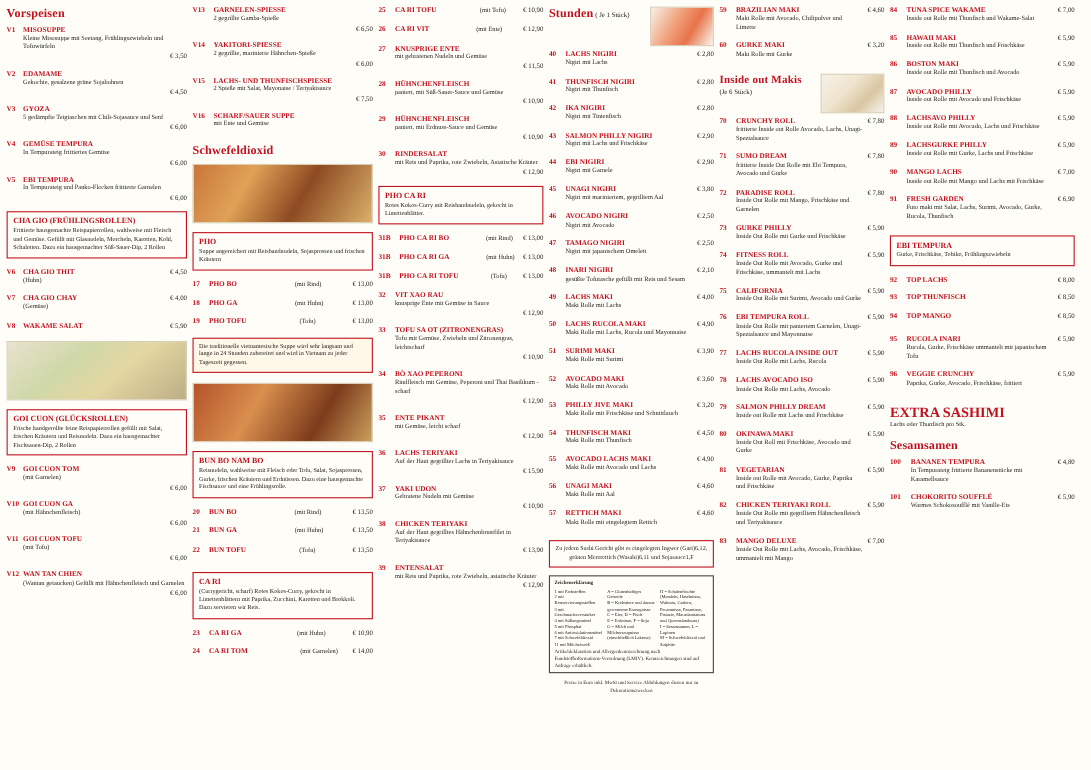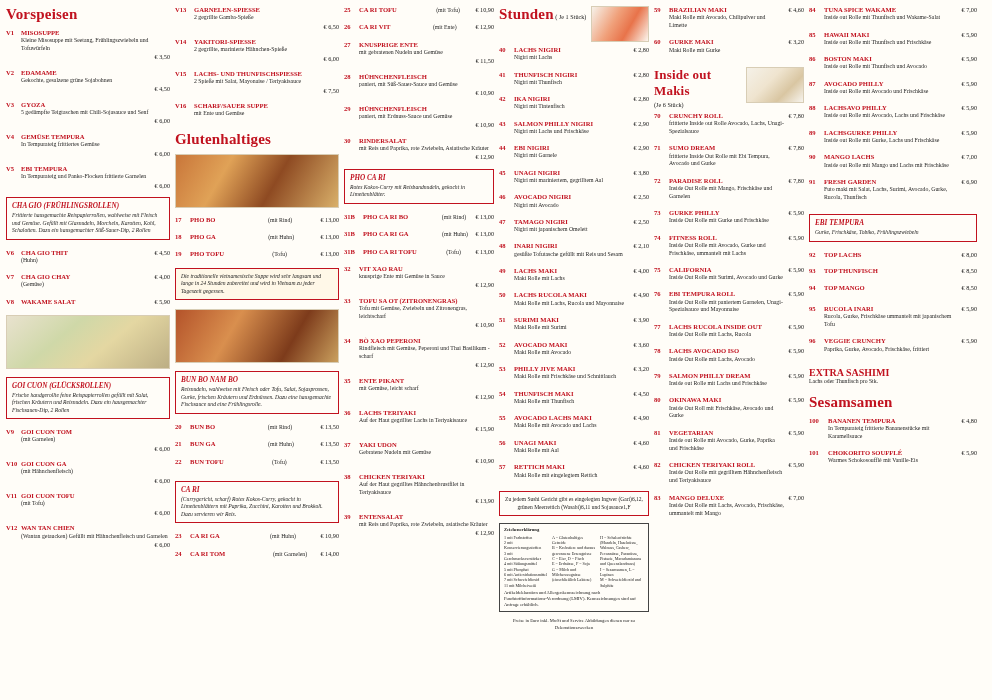--- a/index.html
+++ b/index.html
@@ -11,57 +11,57 @@
     color:#1a1a1a;
     overflow:hidden;
   }
   .page{position:relative;width:992px;height:700px;padding:0;}
   .cols{display:flex;width:992px;height:700px;box-sizing:border-box;padding:6px 6px 4px 6px;gap:5px;}
   .col{display:flex;flex-direction:column;gap:4px;}
   .c1{width:164px;} .c2{width:164px;} .c3{width:150px;}
   .c4{width:150px;} .c5{width:150px;} .c6{width:168px;}
 
   .secthead{
-    color:#c1121f;font-weight:bold;font-size:15px;
+    color:#c1121f;font-weight:bold;font-size:11px;
     letter-spacing:.2px;margin:0 0 2px 0;
     font-family:"Liberation Serif", serif;
   }
-  .secthead.small{font-size:13px;}
+  .secthead.small{font-size:10px;}
 
   .item{display:flex;align-items:flex-start;margin-bottom:4.5px;}
   .num{color:#c1121f;font-weight:bold;width:15px;flex:0 0 15px;font-size:6.6px;line-height:1.25;}
   .num.wide{width:19px;flex:0 0 19px;}
   .body{flex:1 1 auto;min-width:0;}
   .nm{color:#c1121f;font-weight:bold;font-size:6.6px;line-height:1.25;text-transform:uppercase;}
   .ds{font-size:5.8px;line-height:1.35;color:#242424;}
   .pr{text-align:right;font-size:6.2px;margin-top:.5px;}
   .rowline{display:flex;justify-content:space-between;align-items:baseline;gap:4px;}
   .rowline .nm{flex:1 1 auto;}
   .rowline .pr{flex:0 0 auto;text-align:right;margin-top:0;}
 
-  .boxed{border:1px solid #c1121f;padding:4px 5px;margin-bottom:5px;font-style:italic;}
+  .boxed{border:1px solid #c1121f;padding:4px 5px;margin-bottom:5px;}
   .boxed .ttl{color:#c1121f;font-weight:bold;font-size:7.2px;margin-bottom:2px;text-transform:uppercase;}
   .boxed .txt{font-size:5.6px;line-height:1.35;}
   .boxed.beige{background:#fff8e8;}
 
   .photo{height:52px;border:1px solid #d8cdb5;margin-bottom:4px;position:relative;overflow:hidden;}
   .ph-springroll{background:linear-gradient(140deg,#e9e2cf 0%,#cfd8a8 35%,#e4d7a2 60%,#bcae84 100%);}
   .ph-pho{background:linear-gradient(120deg,#c9763a 0%,#e0a257 30%,#8e4a22 60%,#d9b06a 100%);}
   .ph-bunbo{background:linear-gradient(120deg,#b4532a 0%,#d98f4e 35%,#7d3b1b 70%,#caa05e 100%);}
   .ph-nigiri{background:linear-gradient(120deg,#f6f2ea 0%,#f0a07a 40%,#e8734a 65%,#fbf7ef 100%);}
   .ph-maki{background:linear-gradient(120deg,#f3efe6 0%,#3d4034 30%,#f7f3ea 55%,#e0a06d 80%,#f3efe6 100%);}
   .ph-inside{background:linear-gradient(135deg,#f5f1e8 0%,#efe4cf 40%,#d9c6a2 70%,#f7f4ee 100%);}
   .legend{border:1px solid #444;padding:3px 4px;font-size:4.1px;line-height:1.3;}
   .legend .lh{font-weight:bold;font-size:4.6px;margin-bottom:1.5px;}
   .legend-cols{display:flex;gap:4px;}
   .legend-cols div{flex:1;}
   .footnote{font-size:4.6px;line-height:1.35;margin-top:2px;}
   .centerbox{border:1px solid #c1121f;padding:4px 5px;font-size:5.5px;line-height:1.4;text-align:center;margin-top:3px;}
   .extra{margin-top:5px;}
-  .extra .ttl{color:#c1121f;font-weight:bold;font-size:10px;}
+  .extra .ttl{color:#c1121f;font-weight:bold;font-size:13px;}
   .extra .txt{font-size:5.7px;}
   .inline-photo-head{display:flex;align-items:flex-start;gap:4px;}
   .inline-photo-head .txtpart{flex:1;}
   .mini-photo{width:56px;height:34px;border:1px solid #d8cdb5;flex:0 0 56px;}
 </style>
 </head>
 <body>
 
 <div class="page">
 <div class="cols">
@@ -211,23 +211,27 @@
       </div>
     </div>
     <div class="item">
       <div class="num wide">V16</div>
       <div class="body">
         <div class="nm">SCHARF/SAUER SUPPE</div>
         <div class="ds">mit Ente und Gemüse</div>
       </div>
     </div>
 
-    <div class="secthead" style="margin-top:4px">Glutenhaltiges</div>
+    <div class="secthead" style="margin-top:4px">Schwefeldioxid</div>
     <div class="photo ph-pho"></div>
 
+    <div class="boxed">
+      <div class="ttl">PHO</div>
+      <div class="txt">Suppe angereichert mit Reisbandnudeln, Sojasprossen und frischen Kräutern</div>
+    </div>
     <div class="item">
       <div class="num">17</div>
       <div class="body">
             <div class="rowline">
         <div class="nm">PHO BO</div>
         <div class="ds" style="flex:1">(mit Rind)</div>
         <div class="pr">€ 13,00</div>
       </div>
           </div>
     </div>

